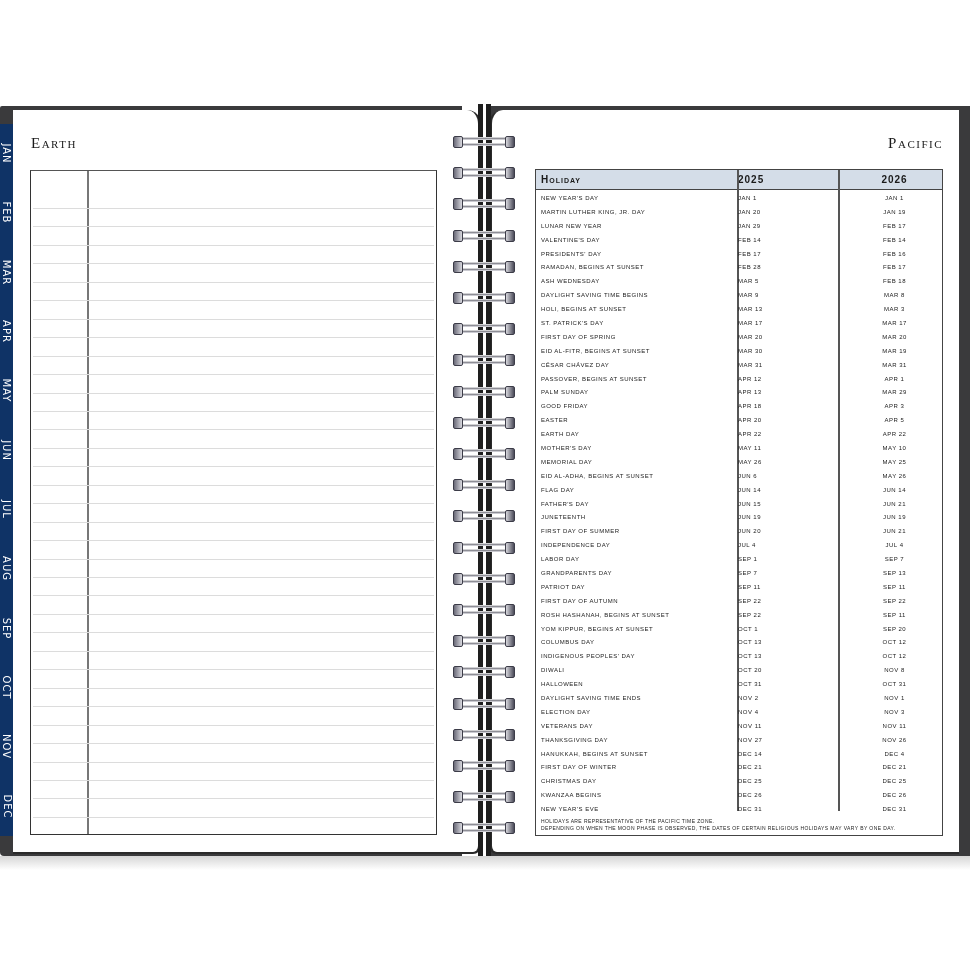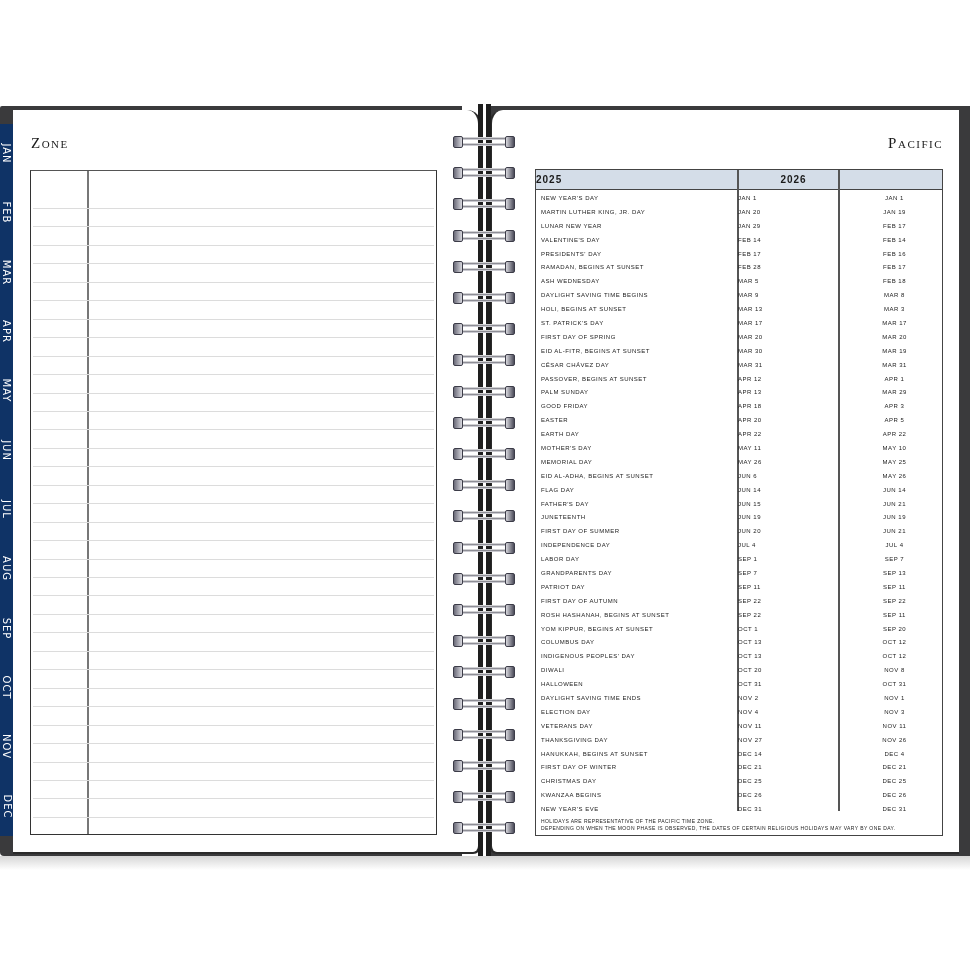--- a/index.html
+++ b/index.html
@@ -161,21 +161,21 @@
     </div>
     <div class="tab">
       <span>NOV</span>
     </div>
     <div class="tab">
       <span>DEC</span>
     </div>
   </div>
 
 <div class="page-left">
-  <div class="page-title notes">Zone</div>
+  <div class="page-title notes">Earth</div>
   <div class="notes-box" id="notes-box">
     <div class="notes-divider"></div>
   <div class="note-line" style="top: 37px;"></div>
       <div class="note-line" style="top: 55.45px;"></div>
       <div class="note-line" style="top: 73.9px;"></div>
       <div class="note-line" style="top: 92.35px;"></div>
       <div class="note-line" style="top: 110.8px;"></div>
       <div class="note-line" style="top: 129.25px;"></div>
       <div class="note-line" style="top: 147.7px;"></div>
       <div class="note-line" style="top: 166.15px;"></div>
@@ -205,20 +205,21 @@
       <div class="note-line" style="top: 608.95px;"></div>
       <div class="note-line" style="top: 627.4px;"></div>
       <div class="note-line" style="top: 645.85px;"></div>
     </div>
 </div>
 
 <div class="page-right">
   <div class="page-title holidays">Pacific</div>
   <div class="hol-table">
     <div class="hol-head">
+      <div class="col-name">Holiday</div>
       <div class="col-2025">2025</div>
       <div class="col-2026">2026</div>
     </div>
     <div class="vline" style="left:201px;"></div>
     <div class="vline" style="left:302px;"></div>
     <div class="rows" id="rows">
         <div class="hrow">
           <div class="col-name">New Year's Day</div>
           <div class="col-2025">Jan 1</div>
           <div class="col-2026">Jan 1</div>

